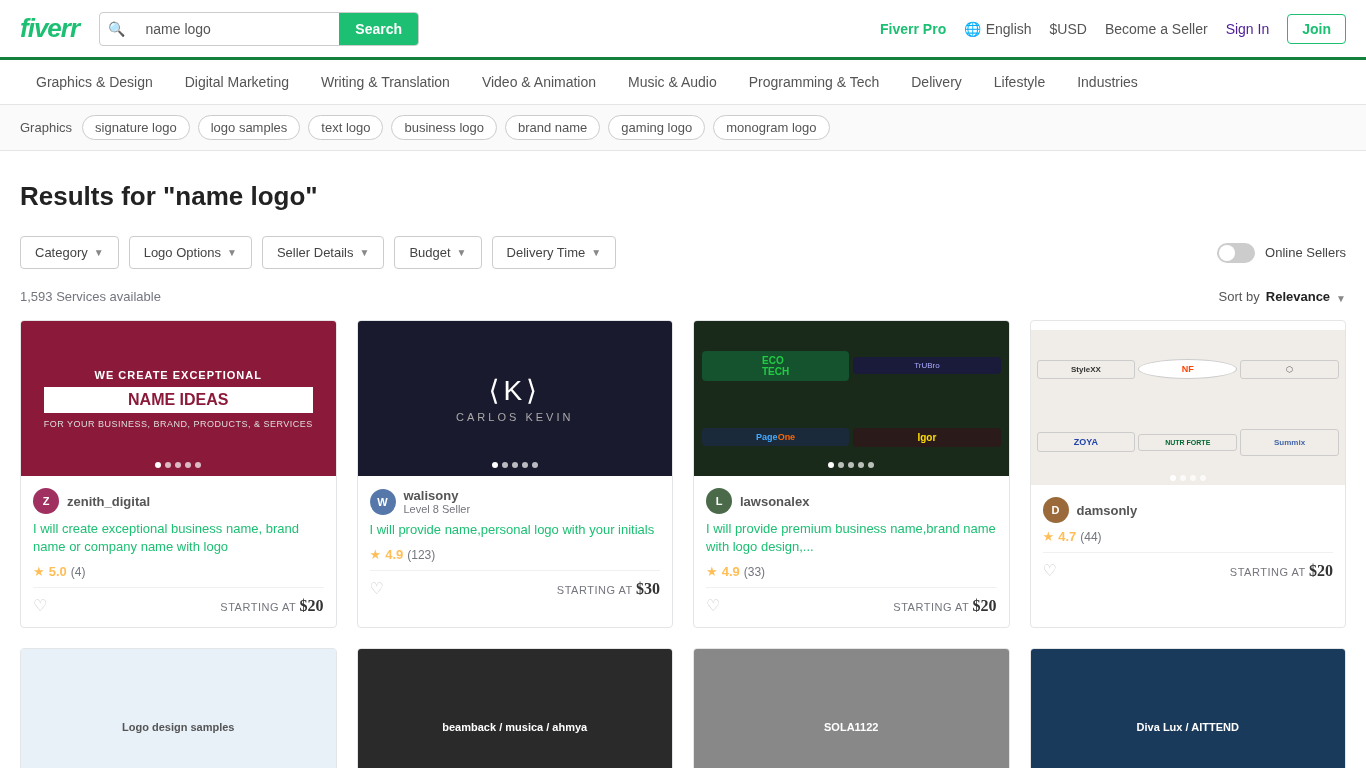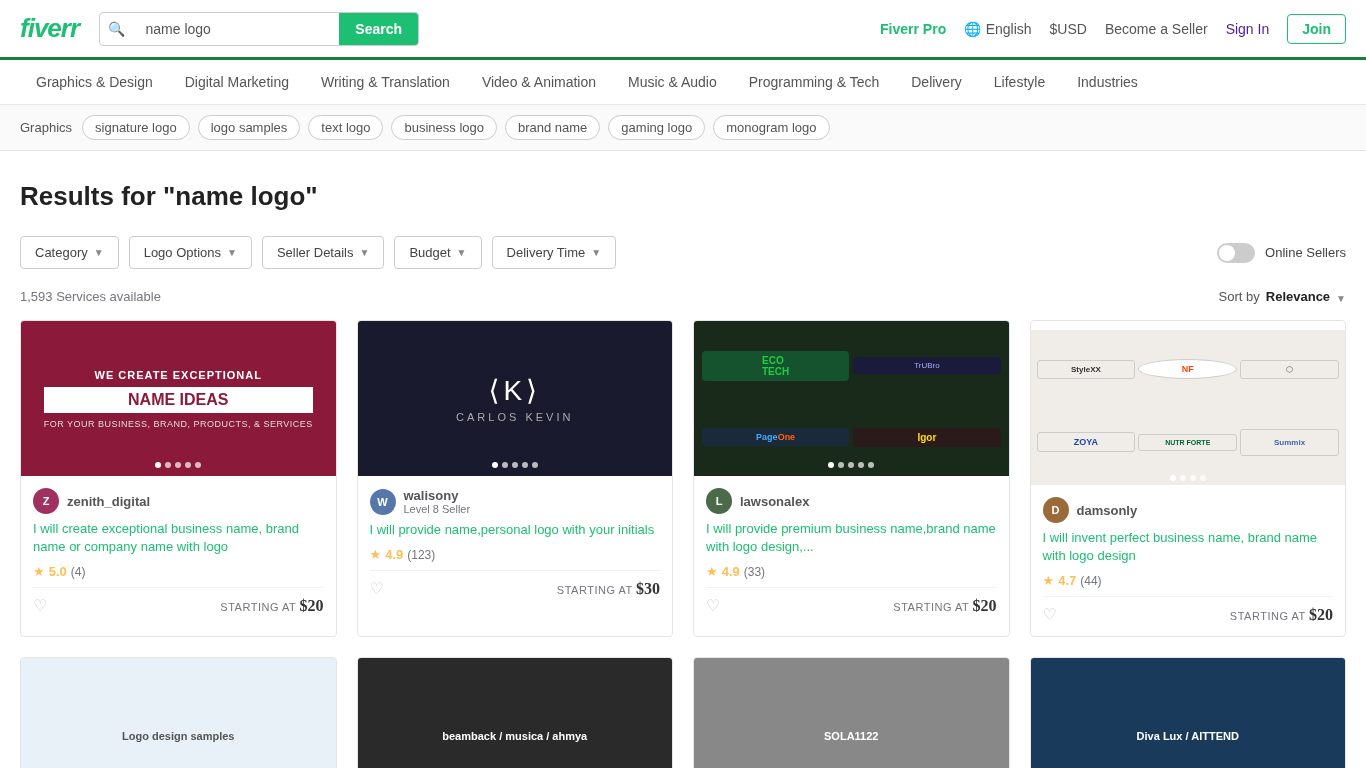--- a/index.html
+++ b/index.html
@@ -312,21 +312,20 @@
       </div>
     </div>
     <div class="card-body">
       <div class="card-seller">
         <div class="avatar" style="background:#9a6a3a;">D</div>
         <div>
           <div class="seller-name">damsonly</div>
 
         </div>
       </div>
-      <div class="card-title">I will invent perfect business name, brand name with logo design</div>
       <div class="card-rating">
         <span class="star">★</span>
         <span class="rating-val">4.7</span>
         <span class="rating-count">(44)</span>
       </div>
       <div class="card-footer">
         <span class="heart">♡</span>
         <div>
           <span class="starting-at">STARTING AT </span>
           <span class="price">$20</span>

